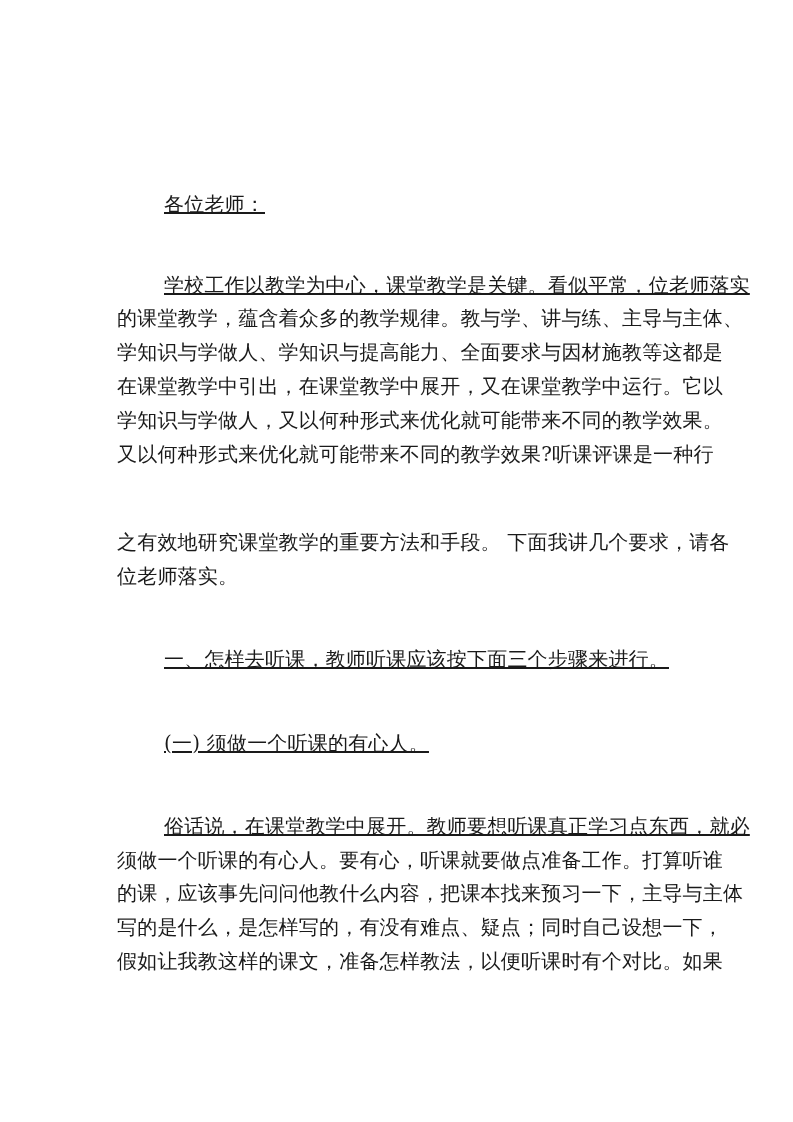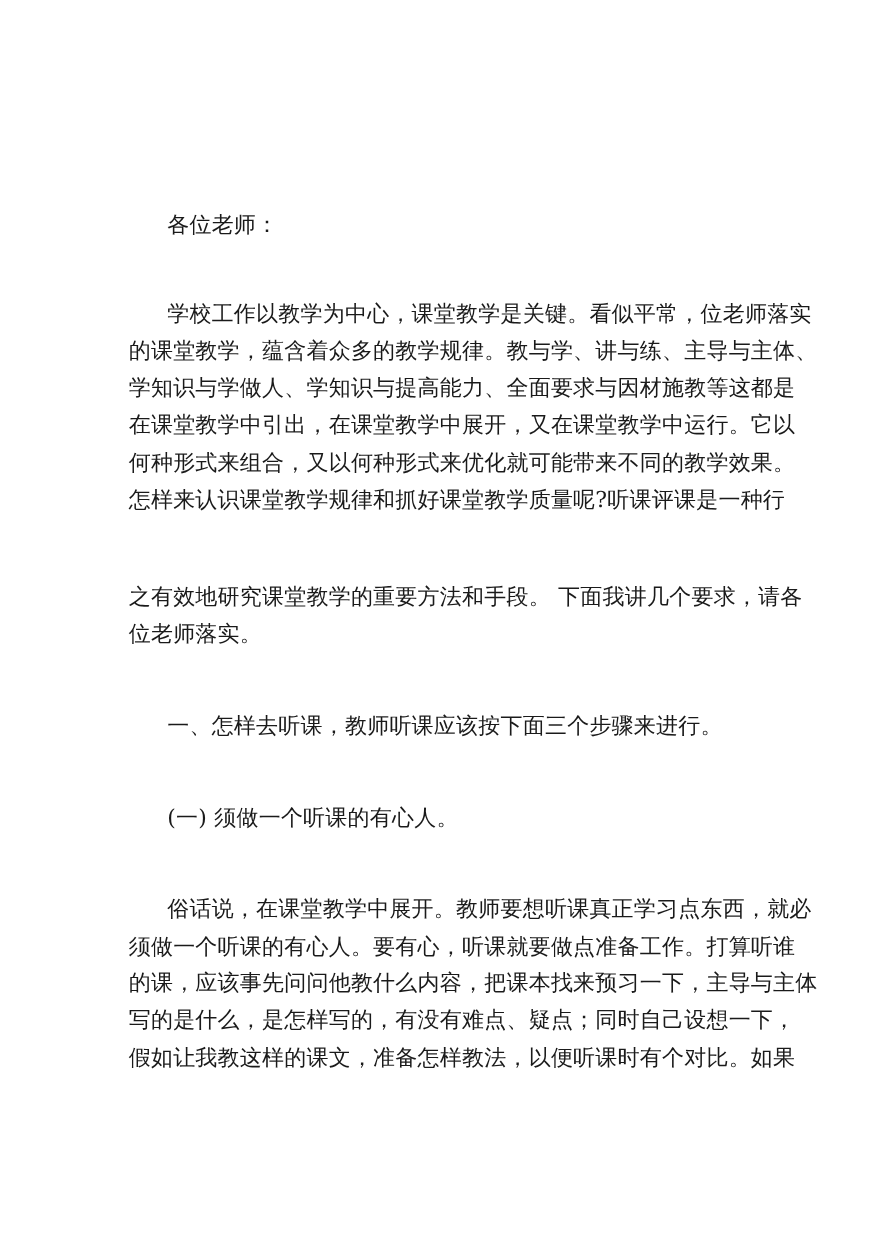--- a/index.html
+++ b/index.html
@@ -14,35 +14,35 @@
     color: #1a1a1a;
   }
   .line {
     position: absolute;
     left: 0;
     white-space: nowrap;
     line-height: 26px;
     height: 26px;
     letter-spacing: 0.2px;
   }
-  .indent { left: 35px; }
+  .indent { left: 47px; text-decoration: underline; }
 </style>
 </head>
 <body>
 
 <div class="page">
   <div class="line indent" style="top:191px">各位老师：</div>
 
   <div>
     <div class="line indent" style="top:272px">学校工作以教学为中心，课堂教学是关键。看似平常，位老师落实</div>
     <div class="line" style="top:305px">的课堂教学，蕴含着众多的教学规律。教与学、讲与练、主导与主体、</div>
     <div class="line" style="top:339px">学知识与学做人、学知识与提高能力、全面要求与因材施教等这都是</div>
     <div class="line" style="top:373px">在课堂教学中引出，在课堂教学中展开，又在课堂教学中运行。它以</div>
-    <div class="line" style="top:407px">何种形式来组合，又以何种形式来优化就可能带来不同的教学效果。</div>
-    <div class="line" style="top:441px">怎样来认识课堂教学规律和抓好课堂教学质量呢?听课评课是一种行</div>
+    <div class="line" style="top:407px">学知识与学做人，又以何种形式来优化就可能带来不同的教学效果。</div>
+    <div class="line" style="top:441px">又以何种形式来优化就可能带来不同的教学效果?听课评课是一种行</div>
     <div class="line" style="top:529px">之有效地研究课堂教学的重要方法和手段。 下面我讲几个要求，请各</div>
     <div class="line" style="top:563px">位老师落实。</div>
   </div>
 
   <div class="line indent" style="top:646px">一、怎样去听课，教师听课应该按下面三个步骤来进行。</div>
 
   <div class="line indent" style="top:730px">(一) 须做一个听课的有心人。</div>
 
   <div>
     <div class="line indent" style="top:813px">俗话说，在课堂教学中展开。教师要想听课真正学习点东西，就必</div>

